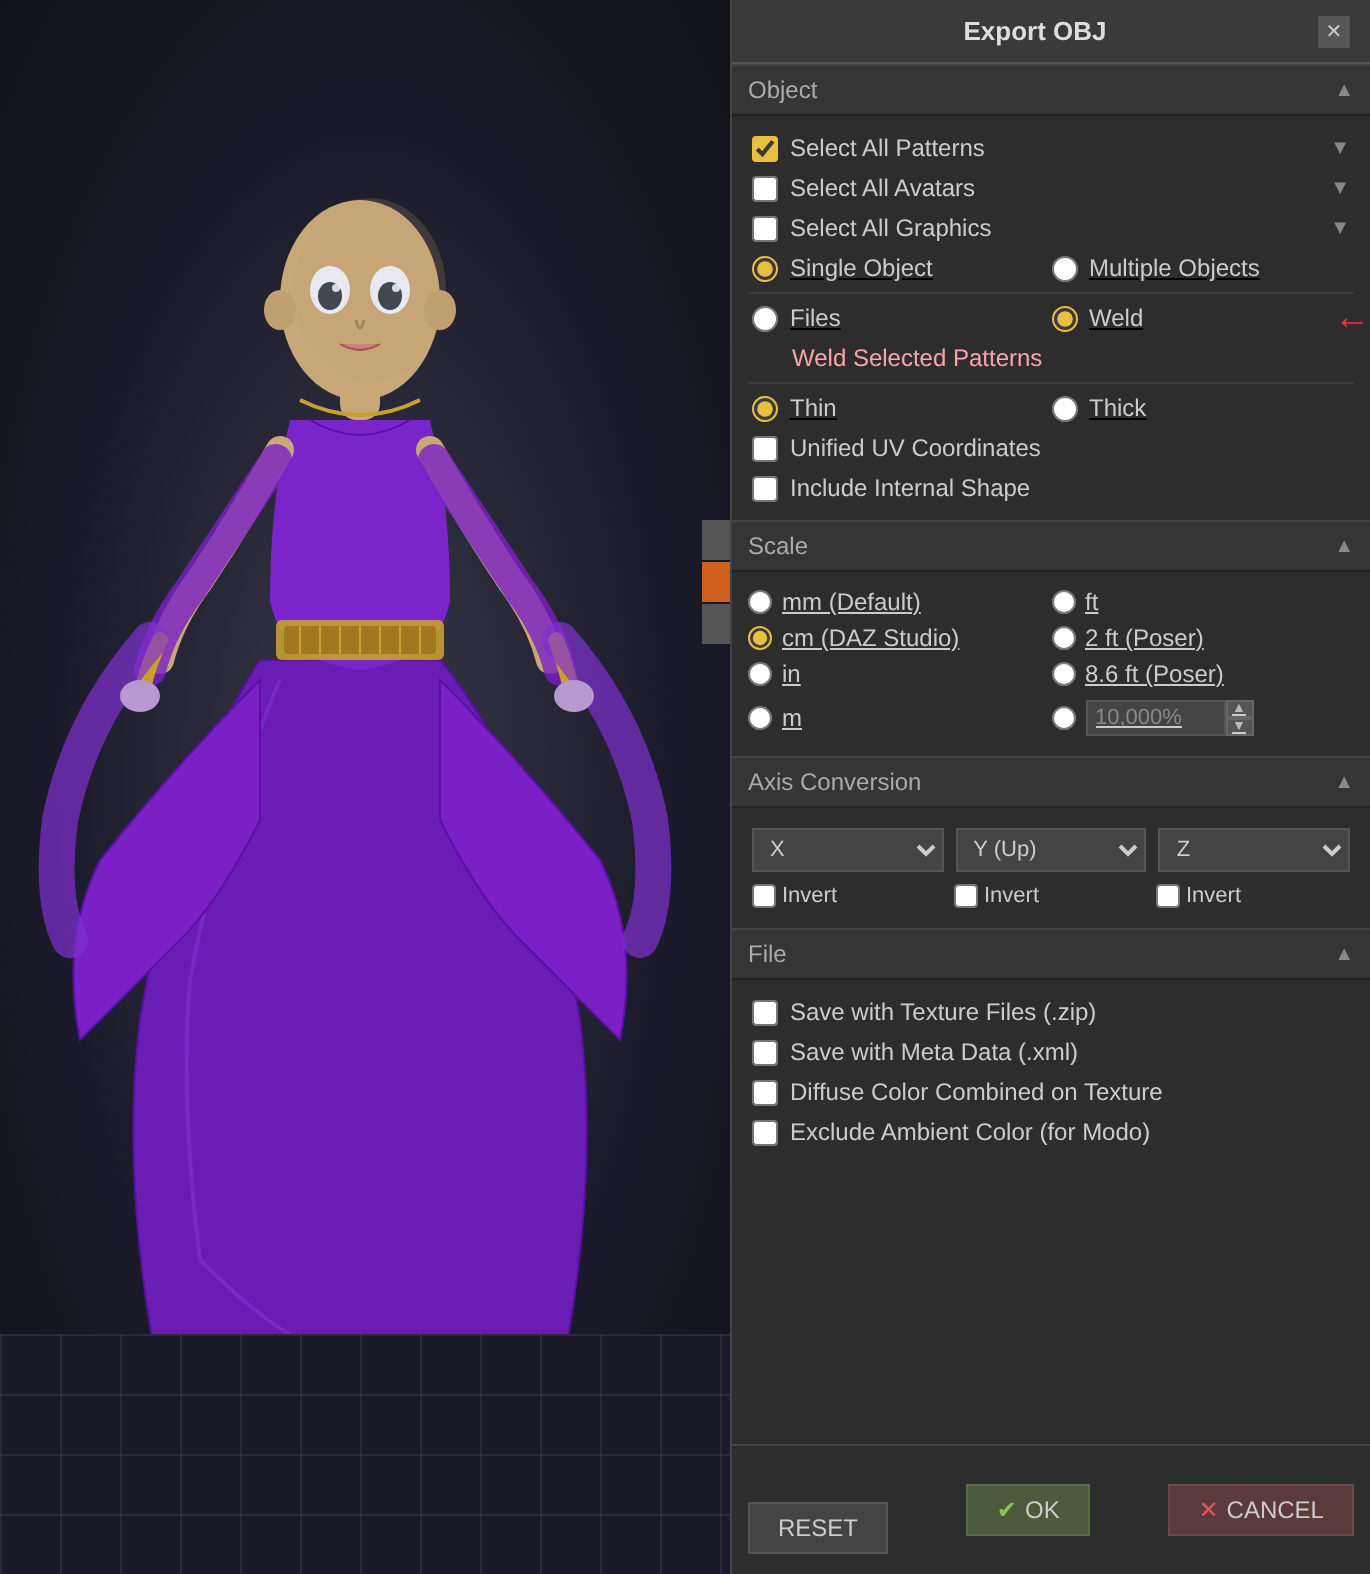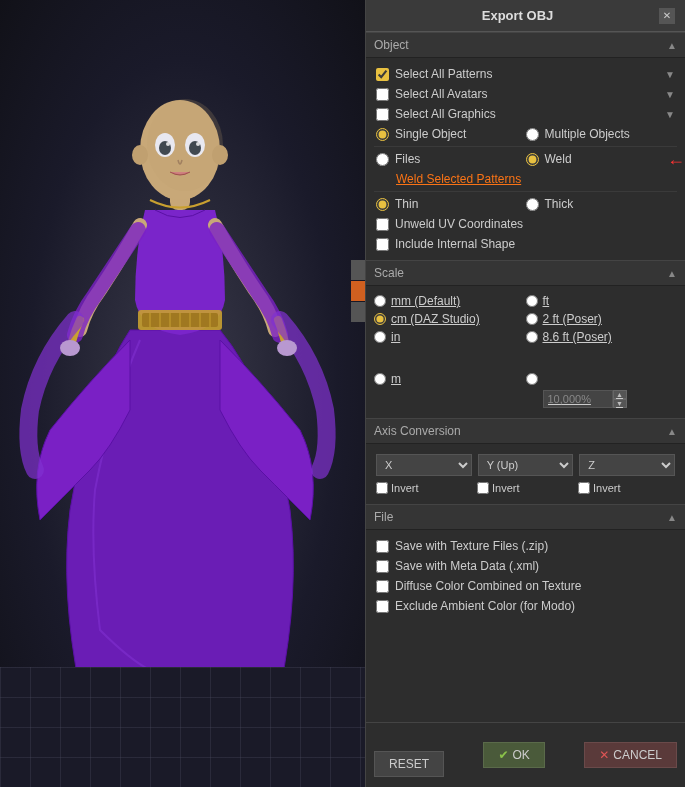--- a/index.html
+++ b/index.html
@@ -139,20 +139,21 @@
     .check-row .arrow-right {
       color: #888;
       font-size: 10px;
     }
 
     
     .radio-pair {
       display: flex;
       align-items: center;
       padding: 3px 2px;
+      text-decoration: underline;
     }
 
     .radio-col {
       flex: 1;
       display: flex;
       align-items: center;
       color: #ccc;
       font-size: 12px;
     }
 
@@ -163,24 +164,23 @@
       height: 13px;
     }
 
     
     .weld-row {
       position: relative;
     }
 
     
     .disabled-text {
-      color: #f97316;
+      color: #fca5a5;
       font-size: 12px;
       padding: 3px 2px 3px 22px;
-      text-decoration: underline;
     }
 
     
     .scale-body {
       padding: 6px 8px;
       background: #2d2d2d;
     }
 
     .scale-row {
       display: flex;
@@ -201,21 +201,20 @@
       accent-color: #e8c040;
       width: 12px;
       height: 12px;
     }
 
     
     .spinner-group {
       display: flex;
       align-items: center;
       padding: 2px 0;
-      margin-top: 40px;
     }
 
     .spinner-input {
       width: 70px;
       background: #444;
       border: 1px solid #555;
       color: #888;
       padding: 2px 4px;
       font-size: 11px;
     }
@@ -532,21 +531,21 @@
           <label for="thin">Thin</label>
         </div>
         <div class="radio-col">
           <input type="radio" name="thickness" id="thick" style="">
           <label for="thick">Thick</label>
         </div>
       </div>
 
       <div class="check-row">
         <input type="checkbox" id="chk-uv" style="">
-        <label for="chk-uv">Unweld UV Coordinates</label>
+        <label for="chk-uv">Unified UV Coordinates</label>
       </div>
 
       <div class="check-row">
         <input type="checkbox" id="chk-internal" style="">
         <label for="chk-internal">Include Internal Shape</label>
       </div>
     </div>
 
     <div class="section-header">
       <span>Scale</span>

